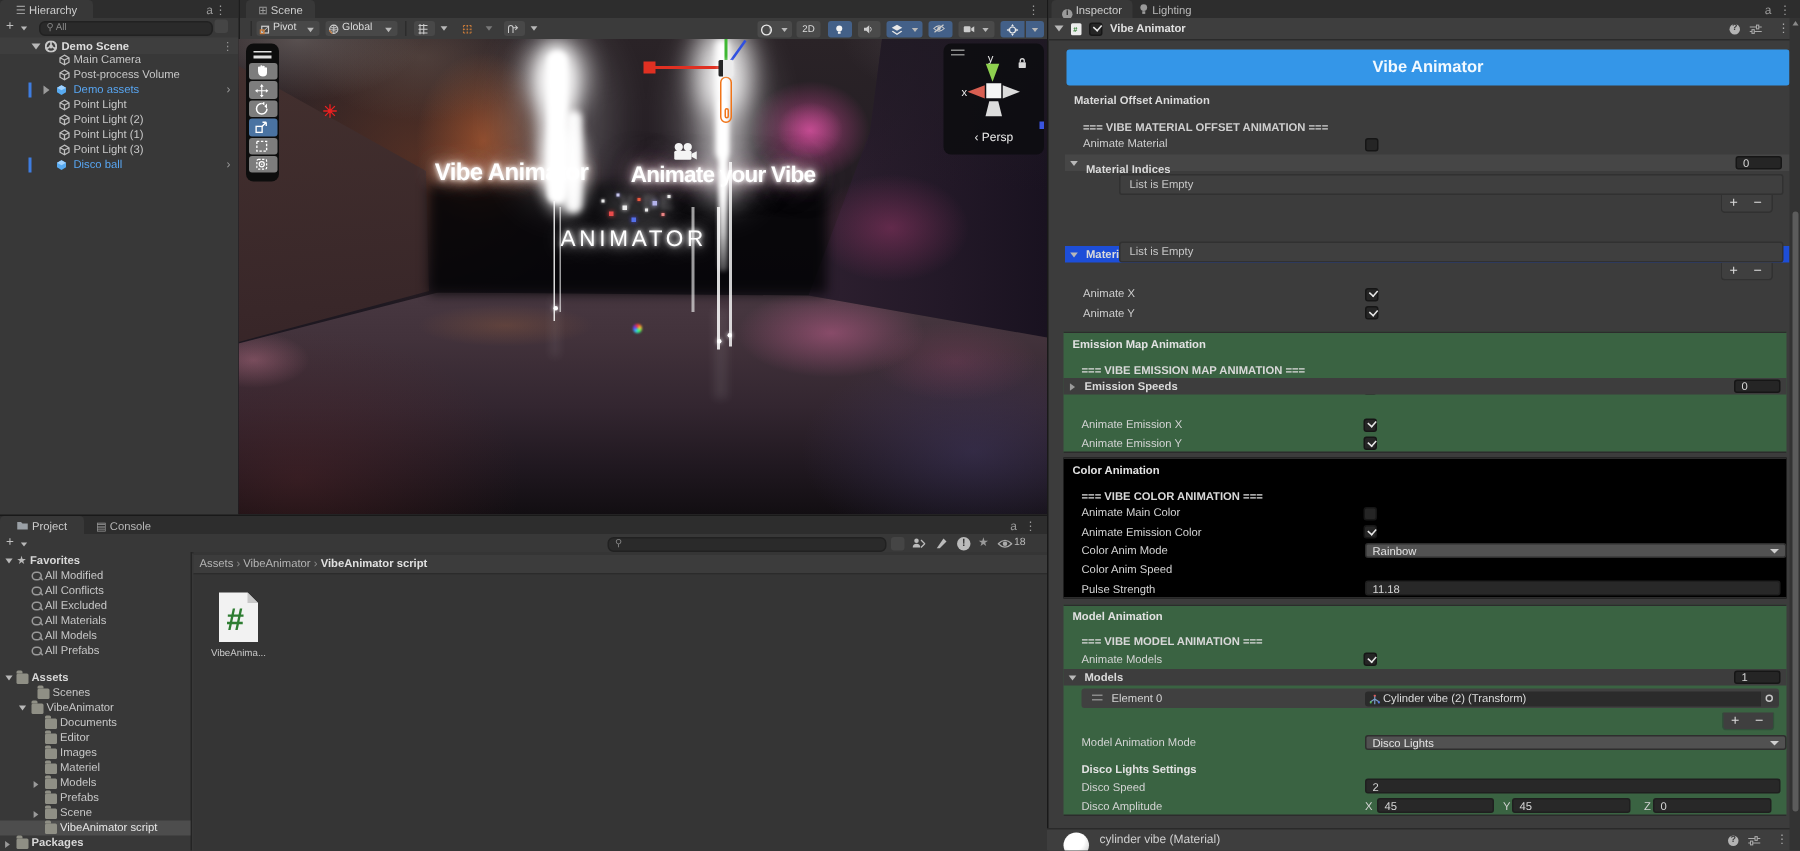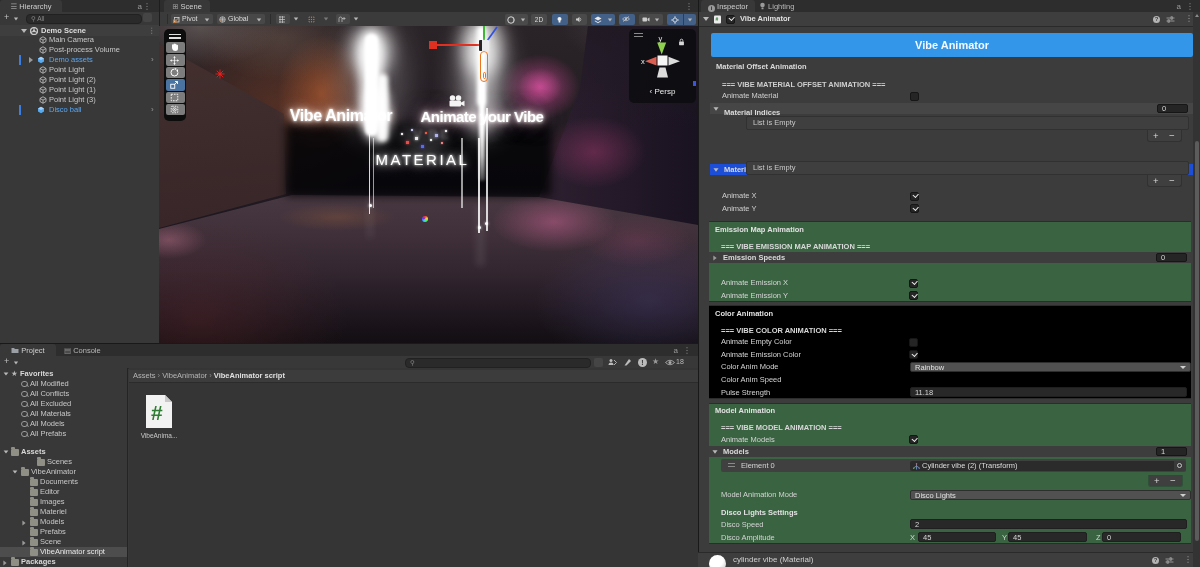--- a/index.html
+++ b/index.html
@@ -236,21 +236,21 @@
  <div class="a" style="left:359px;top:42px;width:44px;height:38px;background:radial-gradient(closest-side,rgba(235,90,175,0.5),rgba(235,90,175,0))"></div>
  <div class="a" style="left:383px;top:90px;width:104px;height:72px;background:radial-gradient(closest-side,rgba(170,60,115,0.45),rgba(170,60,115,0))"></div>
 
  <div class="a" style="left:127px;top:96px;width:265px;height:74px;background:rgba(4,3,6,0.85);filter:blur(4px)"></div>
 
  <div class="a" style="left:208px;top:172px;width:6px;height:40px;background:rgba(255,255,255,0.07);filter:blur(3px)"></div>
  <div class="a" style="left:317px;top:180px;width:9px;height:60px;background:rgba(255,255,255,0.08);filter:blur(3px)"></div>
 
  <div class="a" style="left:97px;top:81px;width:170px;text-align:center;font-size:16px;letter-spacing:-0.4px;font-weight:bold;color:#fff;text-shadow:0 0 3px #fff,0 0 7px rgba(255,235,220,.95),0 0 14px rgba(255,210,190,.75),0 0 24px rgba(255,200,210,.45)">Vibe Animator</div>
  <div class="a" style="left:238px;top:81.5px;width:170px;text-align:center;font-size:15px;letter-spacing:-0.5px;font-weight:bold;color:#fff;text-shadow:0 0 3px #fff,0 0 7px rgba(255,235,235,.95),0 0 14px rgba(255,200,220,.8),0 0 24px rgba(250,190,215,.5)">Animate your Vibe</div>
- <div class="a" style="left:178px;top:124.5px;width:171px;text-align:center;font-size:15px;font-weight:300;letter-spacing:2.5px;color:#fff;text-shadow:0 0 3px #fff,0 0 8px rgba(255,255,255,.9),0 0 16px rgba(255,255,255,.6)">MATERIAL</div>
+ <div class="a" style="left:178px;top:124.5px;width:171px;text-align:center;font-size:15px;font-weight:300;letter-spacing:2.5px;color:#fff;text-shadow:0 0 3px #fff,0 0 8px rgba(255,255,255,.9),0 0 16px rgba(255,255,255,.6)">ANIMATOR</div>
 
  <div class="a" style="left:180px;top:-8px;width:68px;height:120px;background:rgba(255,255,255,.20);border-radius:50%;filter:blur(14px)"></div>
  <div class="a" style="left:194px;top:2px;width:36px;height:46px;background:rgba(255,255,255,.9);border-radius:45%;filter:blur(9px)"></div>
  <div class="a" style="left:200px;top:5px;width:24px;height:100px;background:rgba(255,255,255,.85);border-radius:40%;filter:blur(5px)"></div>
  <div class="a" style="left:206px;top:8px;width:13px;height:102px;background:#fff;border-radius:6px;filter:blur(1.8px)"></div>
  <div class="a" style="left:218px;top:48px;width:11px;height:68px;background:rgba(255,255,255,.95);border-radius:5px;filter:blur(2.2px)"></div>
  <div class="a" style="left:204px;top:60px;width:27px;height:56px;background:rgba(255,255,255,.75);border-radius:40%;filter:blur(5px)"></div>
  <div class="a" style="left:209.5px;top:108px;width:1.5px;height:80px;background:rgba(255,255,255,.85);filter:blur(.5px)"></div>
  <div class="a" style="left:214px;top:112px;width:1.2px;height:70px;background:rgba(255,255,255,.6);filter:blur(.5px)"></div>
 
@@ -426,21 +426,21 @@
       </div>
    <div class="row" style="left:21px;top:61px">
         <span class="srch"></span>
         <span class="a" style="left:9px">All Prefabs</span>
       </div>
    <div class="row" style="left:0;top:79px;width:128px">
         <div class="tri trid" style="left:3px;top:3px;transform:scale(.8)"></div>
         <span class="fold" style="left:11px"></span>
         <span class="b a" style="left:21px;color:#d8d8d8">Assets</span>
       </div>
-   <div class="row" style="left:16px;top:89px;width:148px">
+   <div class="row" style="left:4px;top:89px;width:148px">
         <span class="fold" style="left:21px"></span>
         <span class="a" style="left:31px">Scenes</span>
       </div>
    <div class="row" style="left:0;top:99px;width:128px">
         <div class="tri trid" style="left:12px;top:3px;transform:scale(.8)"></div>
         <span class="fold" style="left:21px"></span>
         <span class="a" style="left:31px">VibeAnimator</span>
       </div>
    <div class="row" style="left:0;top:109px;width:128px">
         <span class="fold" style="left:30px"></span>
@@ -571,21 +571,21 @@
     <div class="vbox" style="right:4px;top:1px;width:31px;height:9px">0</div>
   </div>
   <div class="a f75" style="left:12px;top:56px;color:#d4d4d4">Animate Emission X</div>
   <div class="chk on" style="left:200px;top:56.5px"></div>
   <div class="a f75" style="left:12px;top:68.5px;color:#d4d4d4">Animate Emission Y</div>
   <div class="chk on" style="left:200px;top:69px"></div>
 </div>
 <div class="a" style="left:709px;top:305px;width:482px;height:94px;background:#000000;border-top:1px solid #2c2c2c;border-bottom:1px solid #2c2c2c;box-sizing:border-box">
   <div class="b a f75" style="left:6px;top:3px;color:#e2e2e2">Color Animation</div>
   <div class="b a f75" style="left:12px;top:20px;color:#d8d8d8">=== VIBE COLOR ANIMATION ===</div>
-  <div class="a f75" style="left:12px;top:31px;color:#d4d4d4">Animate Empty Color</div>
+  <div class="a f75" style="left:12px;top:31px;color:#d4d4d4">Animate Main Color</div>
   <div class="chk" style="left:200px;top:31.5px"></div>
   <div class="a f75" style="left:12px;top:43.5px;color:#d4d4d4">Animate Emission Color</div>
   <div class="chk on" style="left:200px;top:44px"></div>
   <div class="a f75" style="left:12px;top:56px;color:#d4d4d4">Color Anim Mode</div>
   <div class="dd" style="left:201px;top:55.5px;width:281px;height:10px">Rainbow</div>
   <div class="a f75" style="left:12px;top:68.5px;color:#d4d4d4">Color Anim Speed</div>
   <div class="a f75" style="left:12px;top:81.5px;color:#d4d4d4">Pulse Strength</div>
   <div class="fld" style="left:201px;top:81px;width:277px;height:10px">11.18</div>
 </div>
 <div class="a" style="left:709px;top:403px;width:482px;height:141px;background:#3a6342;border-top:1px solid #2c2c2c;border-bottom:1px solid #2c2c2c;box-sizing:border-box">

